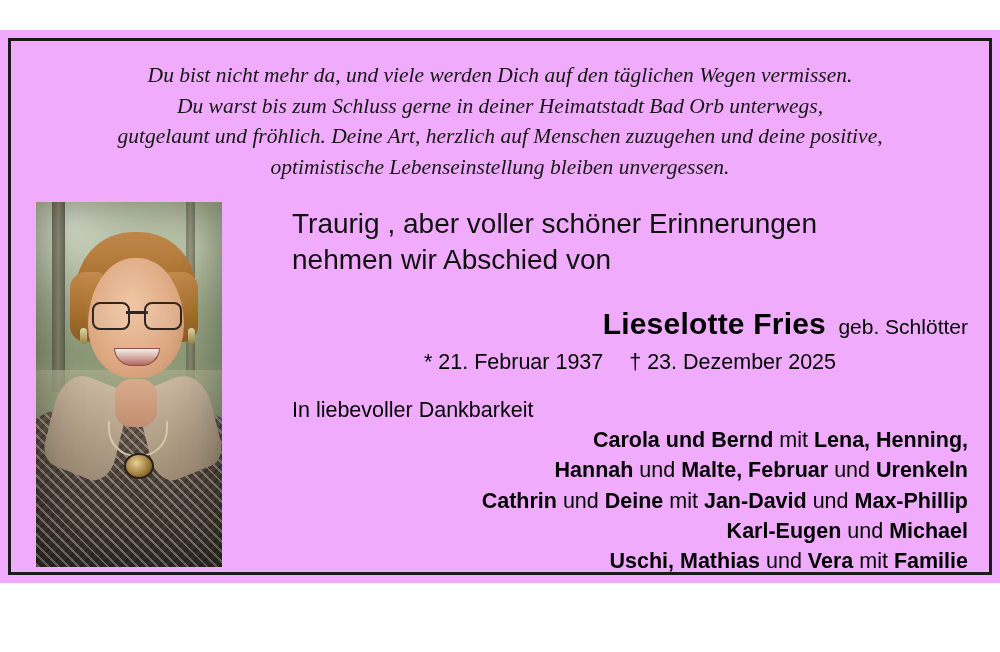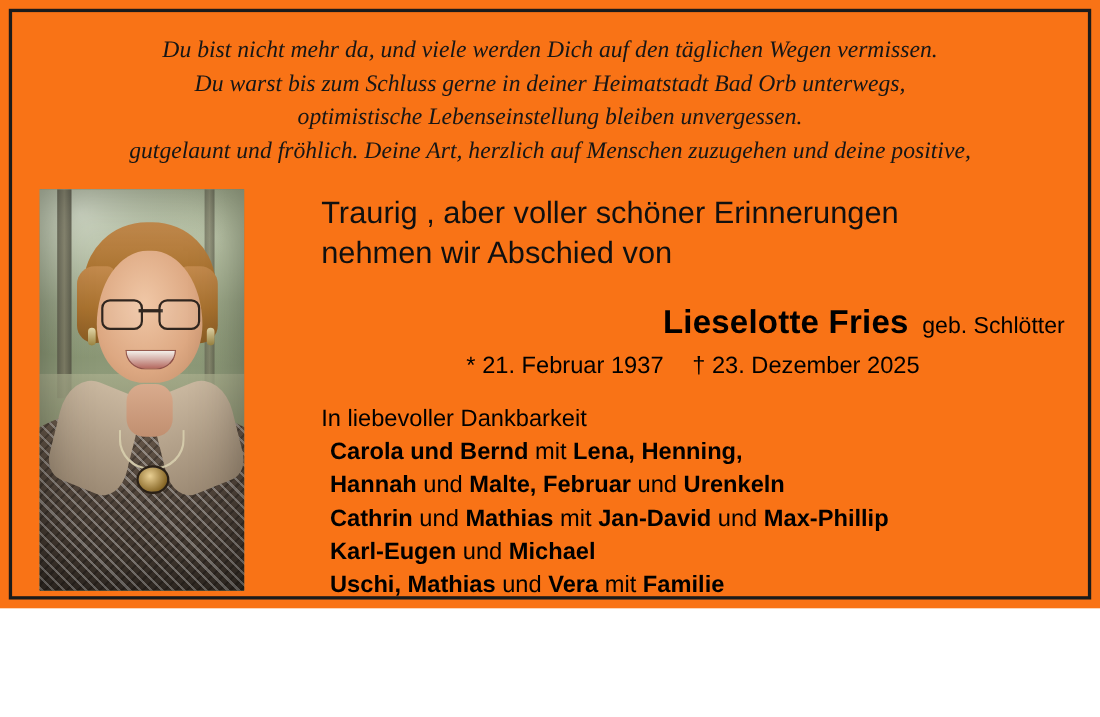--- a/index.html
+++ b/index.html
@@ -12,21 +12,22 @@
     height: 652px;
     font-family: "Liberation Serif", serif;
     color: #000000;
     overflow: hidden;
   }
   .page {
     position: relative;
     width: 1000px;
     height: 553px;
     box-sizing: border-box;
-    background: #f97316;
+    background: #f0abfc;
+    margin-top: 30px;
   }
   .outer-frame {
     position: absolute;
     left: 8px;
     top: 8px;
     right: 8px;
     bottom: 8px;
     border: 3px solid #1b1b1b;
     box-sizing: border-box;
   }
@@ -272,21 +273,21 @@
   }
   .dates .sep { display: inline-block; width: 14px; }
   .family {
     font-family: "Liberation Sans", sans-serif;
     font-size: 21.5px;
     line-height: 1.41;
     margin-top: 20px;
   }
   .family .lead { font-weight: normal; }
   .family .row { white-space: nowrap; }
-  .family .indent { padding-left: 8px; }
+  .family .indent { padding-left: 8px; text-align: right; }
   .family b { font-weight: bold; }
 
   .footer {
     font-family: "Liberation Sans", sans-serif;
     font-size: 22.5px;
     line-height: 1.36;
     margin-top: 16px;
     padding-left: 6px;
   }
   .footer div { white-space: nowrap; }
@@ -295,22 +296,22 @@
 <body>
 
 <div class="page">
   <div class="outer-frame"></div>
 
   <div class="content">
 
     <div class="verse">
       <div>Du bist nicht mehr da, und viele werden Dich auf den täglichen Wegen vermissen.</div>
       <div>Du warst bis zum Schluss gerne in deiner Heimatstadt Bad Orb unterwegs,</div>
+      <div>gutgelaunt und fröhlich. Deine Art, herzlich auf Menschen zuzugehen und deine positive,</div>
       <div>optimistische Lebenseinstellung bleiben unvergessen.</div>
-      <div>gutgelaunt und fröhlich. Deine Art, herzlich auf Menschen zuzugehen und deine positive,</div>
     </div>
 
     <div class="middle">
 
       <div class="photo-wrap">
         <div class="photo">
           <div class="bg"></div>
           <div class="trunk t1"></div>
           <div class="trunk t2"></div>
           <div class="ground"></div>
@@ -357,21 +358,21 @@
 
         <div class="family">
           <div class="lead">In liebevoller Dankbarkeit</div>
           <div class="row indent">
             <b>Carola und Bernd</b><span> mit </span><b>Lena, Henning,</b>
           </div>
           <div class="row indent">
             <b>Hannah</b><span> und </span><b>Malte, Februar</b><span> und </span><b>Urenkeln</b>
           </div>
           <div class="row indent">
-            <b>Cathrin</b><span> und </span><b>Mathias</b><span> mit </span><b>Jan-David</b><span> und </span><b>Max-Phillip</b>
+            <b>Cathrin</b><span> und </span><b>Deine</b><span> mit </span><b>Jan-David</b><span> und </span><b>Max-Phillip</b>
           </div>
           <div class="row indent">
             <b>Karl-Eugen</b><span> und </span><b>Michael</b>
           </div>
           <div class="row indent">
             <b>Uschi, Mathias</b><span> und </span><b>Vera</b><span> mit </span><b>Familie</b>
           </div>
         </div>
 
       </div>

